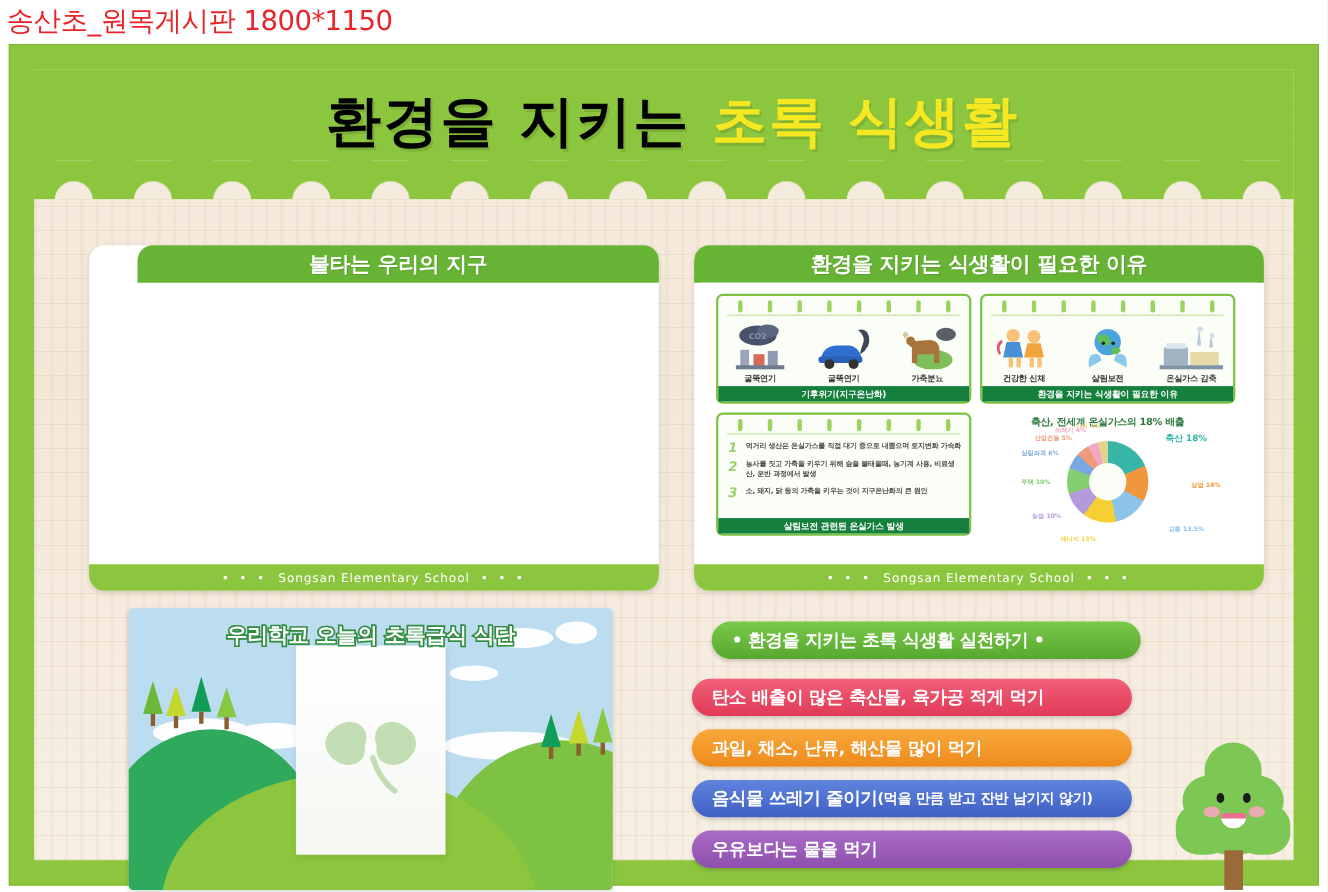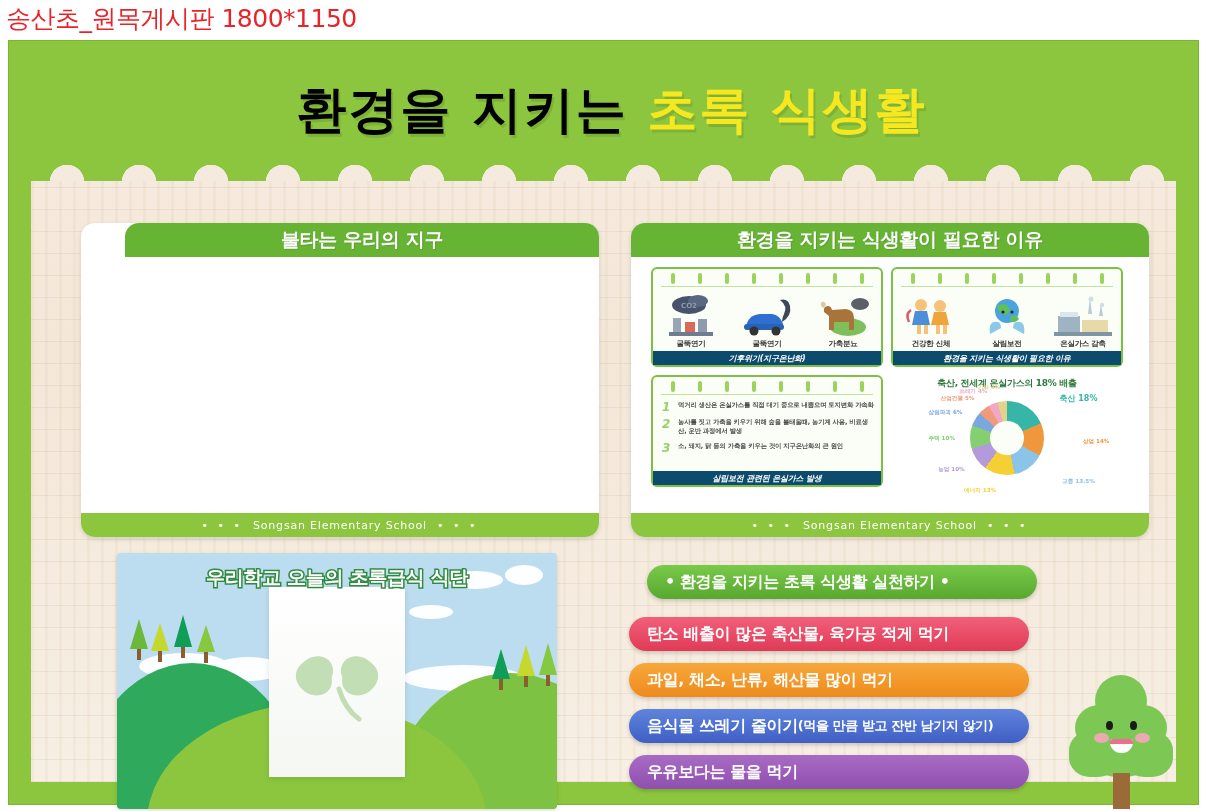--- a/index.html
+++ b/index.html
@@ -104,22 +104,22 @@
     border-radius:50% 50% 20% 20%; background:#f2f5f6; }
   .ph-arctic::after{ content:""; position:absolute; left:16%; top:56%; width:70%; height:30%;
     border-radius:18px; background:#cfe0e6; opacity:.9; }
 
   
   .ig{ position:absolute; background:#fbfdf7; border:2px solid #7cc143; border-radius:6px; }
   .ig .rings{ position:absolute; left:6px; right:6px; top:4px; height:12px;
     display:flex; justify-content:space-around; align-items:flex-start; }
   .ig .rings i{ display:block; width:4px; height:11px; background:#9bd35c; border-radius:2px; }
   .ig .rule{ position:absolute; left:8px; right:8px; top:17px; height:1px; background:#bfe39a; }
-  .ig .foot{ position:absolute; left:0; right:0; bottom:0; height:14px; background:#0c4a6e;
-    display:flex; align-items:center; justify-content:center;font-style:italic; }
+  .ig .foot{ position:absolute; left:0; right:0; bottom:0; height:14px; background:#15803d;
+    display:flex; align-items:center; justify-content:center; }
   .ig .foot span{ color:#fff; font-size:8px; font-weight:bold; letter-spacing:-.2px; }
   .ig .icons{ position:absolute; left:0; right:0; top:22px; bottom:16px;
     display:flex; align-items:flex-end; justify-content:space-around; }
   .icol{ width:60px; text-align:center; }
   .icol .art{ height:44px; display:flex; align-items:flex-end; justify-content:center; }
   .icol .lbl{ font-size:7.5px; font-weight:bold; color:#333; margin-top:3px; letter-spacing:-.3px; }
 
   #igA{ left:14px; top:10px; width:232px; height:100px; }
   #igB{ left:254px; top:10px; width:232px; height:100px; }
   #igC{ left:14px; top:118px; width:232px; height:112px; }

